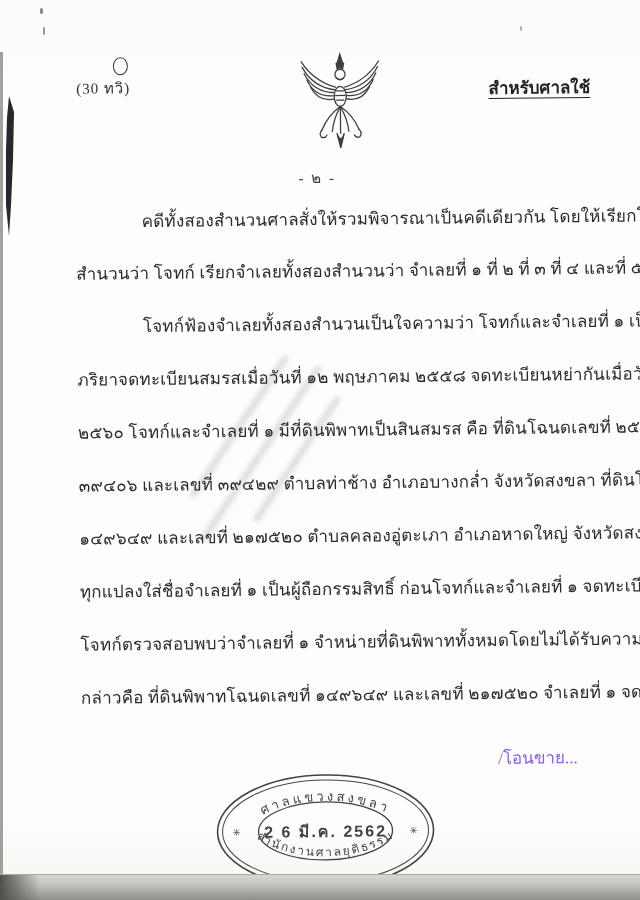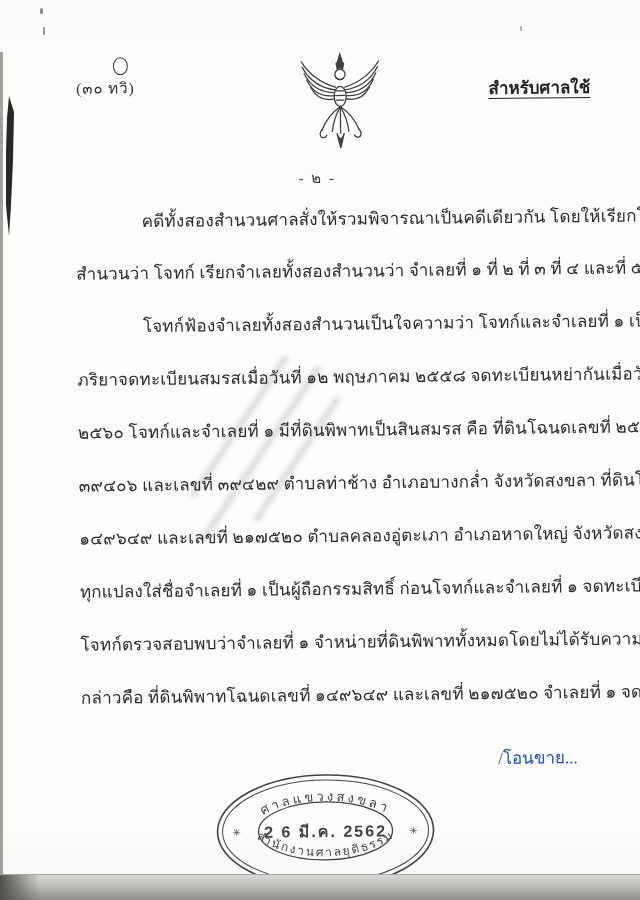--- a/index.html
+++ b/index.html
@@ -38,21 +38,21 @@
     transform:rotate(-0.65deg);transform-origin:320px 430px;
   }
   .bline{
     position:absolute;left:78px;
     font-size:17px;line-height:28px;color:#2b2b2b;
     white-space:nowrap;letter-spacing:.2px;
   }
   .bline.indent{left:144px;}
   .continuation{
     position:absolute;right:66px;top:746px;
-    font-size:17px;color:#1d4ed8;
+    font-size:17px;color:#8b5cf6;
   }
   
   .stamp{position:absolute;left:206px;top:770px;opacity:.92;}
   
   .left-edge-line{
     position:absolute;left:0;top:52px;width:3px;height:828px;
     background:#57554f;opacity:.55;
   }
   .edge-wedge{position:absolute;left:0;top:0;}
   .bottom-band{
@@ -93,21 +93,21 @@
 <div class="speck3"></div>
 <div class="ghosting">
   <div class="gbar"></div>
     <div class="gbar"></div>
     <div class="gbar"></div>
 </div>
 
 <div class="page-content">
 
   <div class="circle-mark"></div>
-  <div class="form-code">(๓๐ ทวิ)</div>
+  <div class="form-code">(30 ทวิ)</div>
   <div class="header-right">สำหรับศาลใช้</div>
 
   <svg class="emblem" width="92" height="104" viewBox="0 0 100 112">
     <g stroke="#3f3f3f" stroke-width="1.4" fill="none" stroke-linecap="round">
 
       <path d="M50,2 L47,12 L53,12 Z" fill="#3f3f3f"></path>
       <path d="M46,12 Q50,10 54,12 L53,18 Q50,16 47,18 Z" fill="#3f3f3f"></path>
 
       <circle cx="50" cy="24" r="5.5"></circle>
       <path d="M46,28 Q50,32 54,28"></path>

